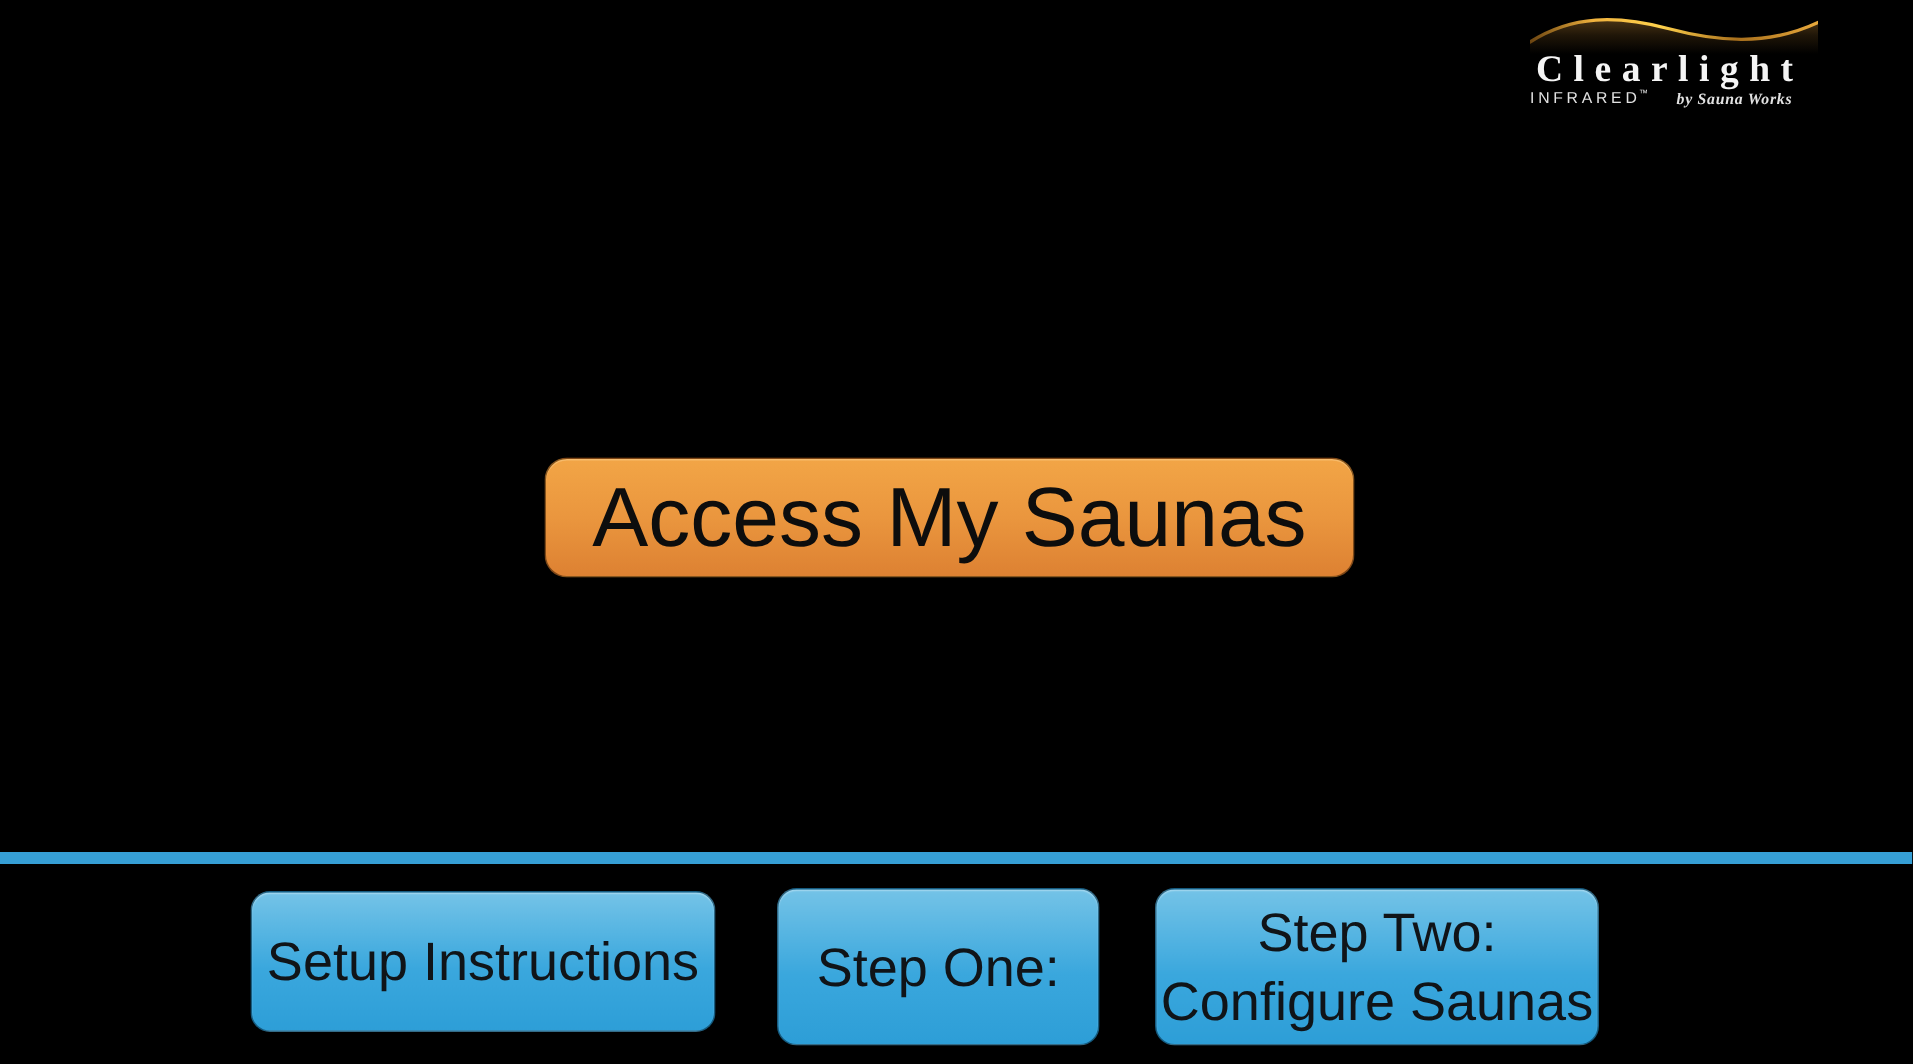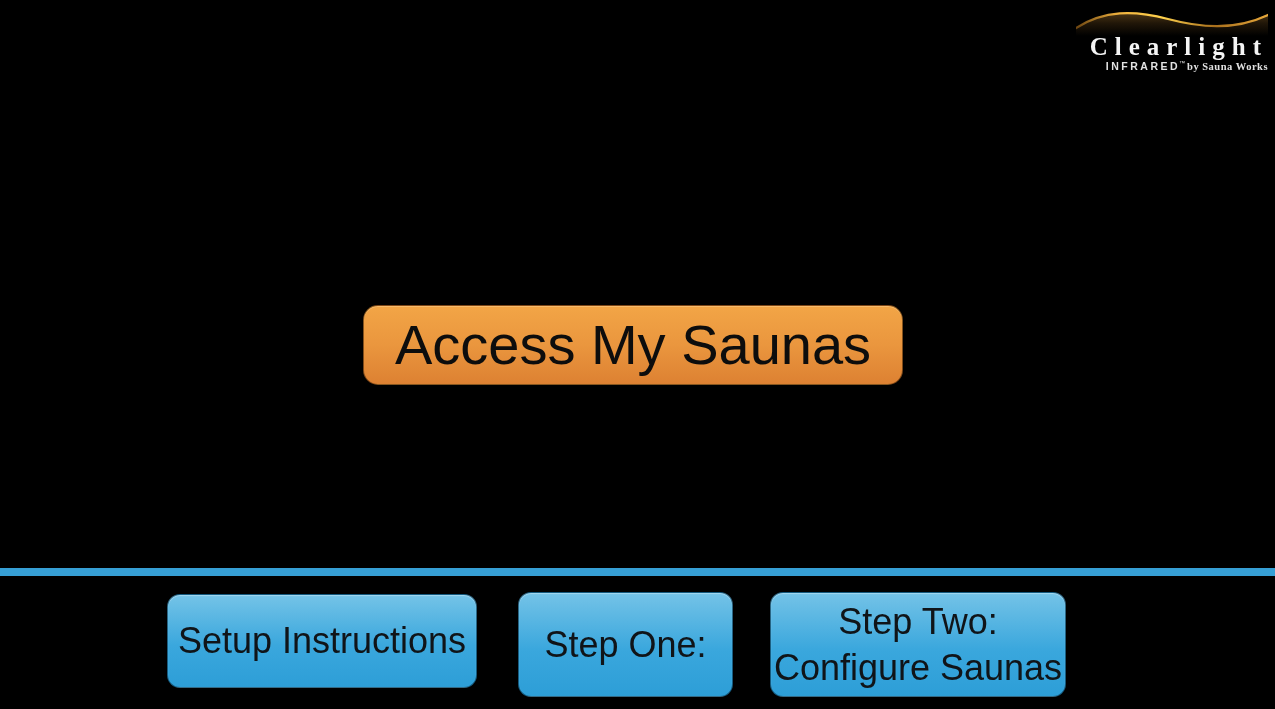--- a/index.html
+++ b/index.html
@@ -12,24 +12,24 @@
     width: 1275px;
     height: 709px;
     background: #000;
     overflow: hidden;
     font-family: "Liberation Sans", sans-serif;
   }
 
   
   .logo {
     position: absolute;
-    left: 1076px;
+    left: 1020px;
     top: 6px;
     width: 192px;
-    text-align: right;
+    text-align: left;
   }
   .logo svg {
     display: block;
     width: 192px;
     height: 30px;
   }
   .brand {
     margin-top: -2px;
     color: #f5f5f5;
     font-family: "Liberation Serif", serif;
@@ -42,32 +42,33 @@
   }
   .tagline {
     margin-top: 0px;
     color: #e2e2e2;
     font-size: 10.5px;
     white-space: nowrap;
     line-height: 1.1;
   }
   .tagline .infrared {
     font-family: "Liberation Sans", sans-serif;
-    font-weight: bold;
+    font-weight: normal;
     letter-spacing: 2.5px;
   }
   .tagline sup {
     font-size: 6px;
     margin-left: -1px;
   }
   .tagline .byline {
     font-family: "Liberation Serif", serif;
+    font-style: italic;
     font-weight: bold;
     letter-spacing: 0.5px;
-    margin-left: 2px;
+    margin-left: 19px;
   }
 
   
   .access-btn {
     position: absolute;
     left: 363px;
     top: 305px;
     width: 540px;
     height: 80px;
     border: 1px solid rgba(45, 22, 0, 0.55);

